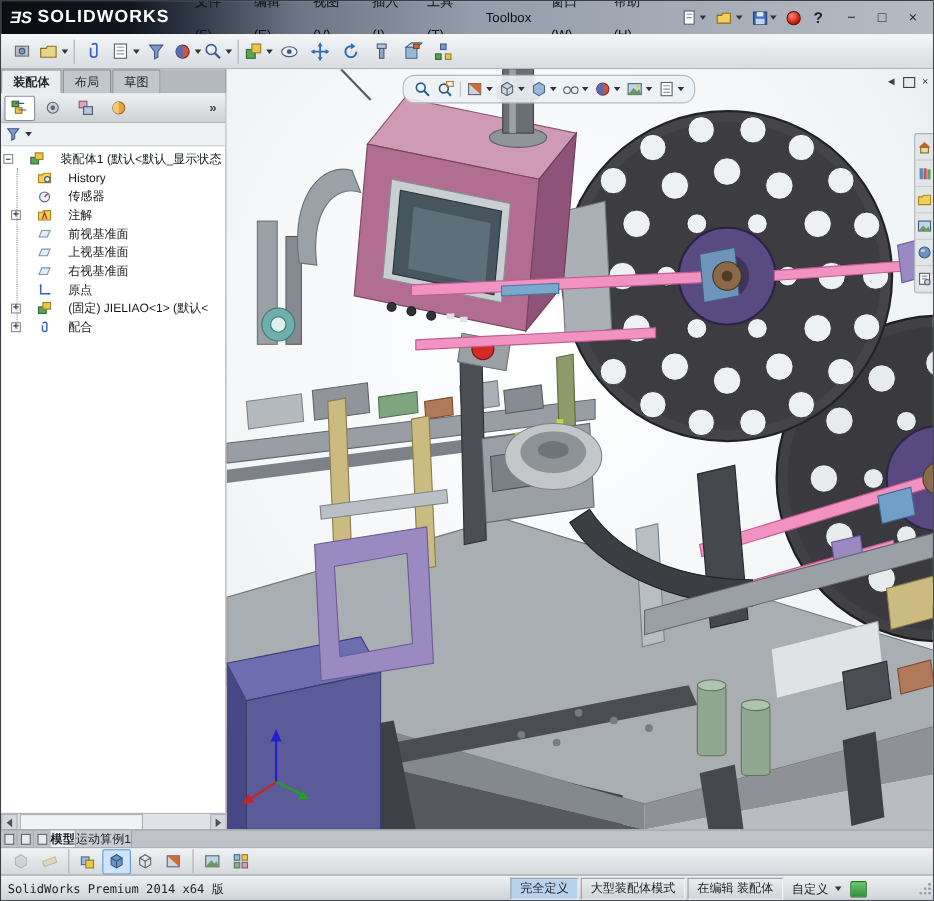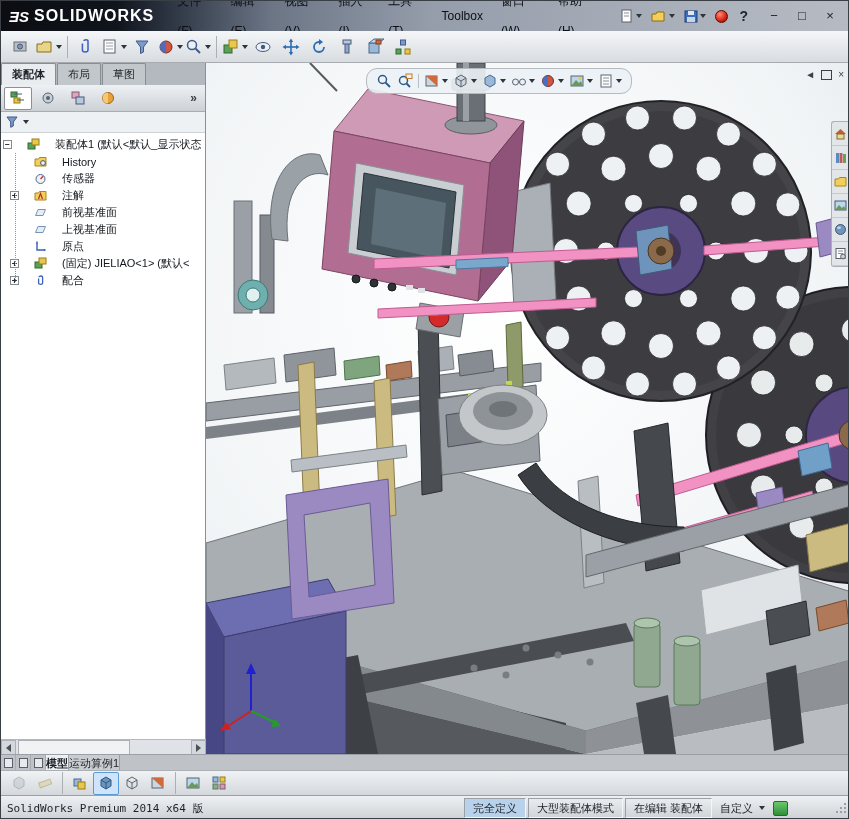--- a/index.html
+++ b/index.html
@@ -341,20 +341,29 @@
           <span class="tlabel">前视基准面</span>
         </div>
         <div class="trow">
           <span class="exp"></span>
           <span class="ticon">
               <svg width="13" height="13">
                 <polygon points="1.5,9.5 4,3.5 11.5,3.5 9,9.5" fill="#e4edf6" stroke="#7a93b5"></polygon>
               </svg>
             </span>
           <span class="tlabel">上视基准面</span>
+        </div>
+        <div class="trow">
+          <span class="exp"></span>
+          <span class="ticon">
+              <svg width="13" height="13">
+                <polygon points="1.5,9.5 4,3.5 11.5,3.5 9,9.5" fill="#e4edf6" stroke="#7a93b5"></polygon>
+              </svg>
+            </span>
+          <span class="tlabel">右视基准面</span>
         </div>
         <div class="trow">
           <span class="exp"></span>
           <span class="ticon">
               <svg width="13" height="13">
                 <path d="M3,3 L3,10 L11,10" fill="none" stroke="#3a5fbf" stroke-width="1.4"></path>
                 <polygon points="3,0.8 1.8,3.4 4.2,3.4" fill="#3a5fbf"></polygon>
                 <polygon points="12.4,10 9.8,8.8 9.8,11.2" fill="#3a5fbf"></polygon>
               </svg>
             </span>

